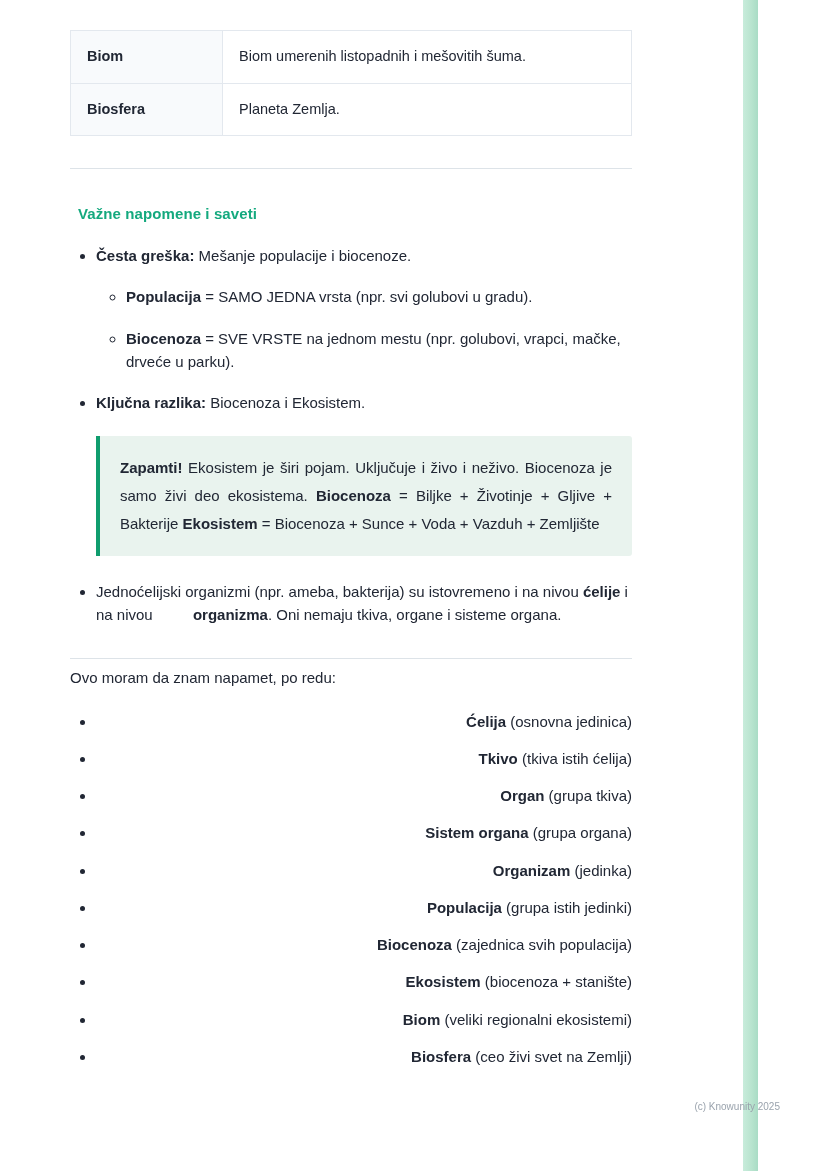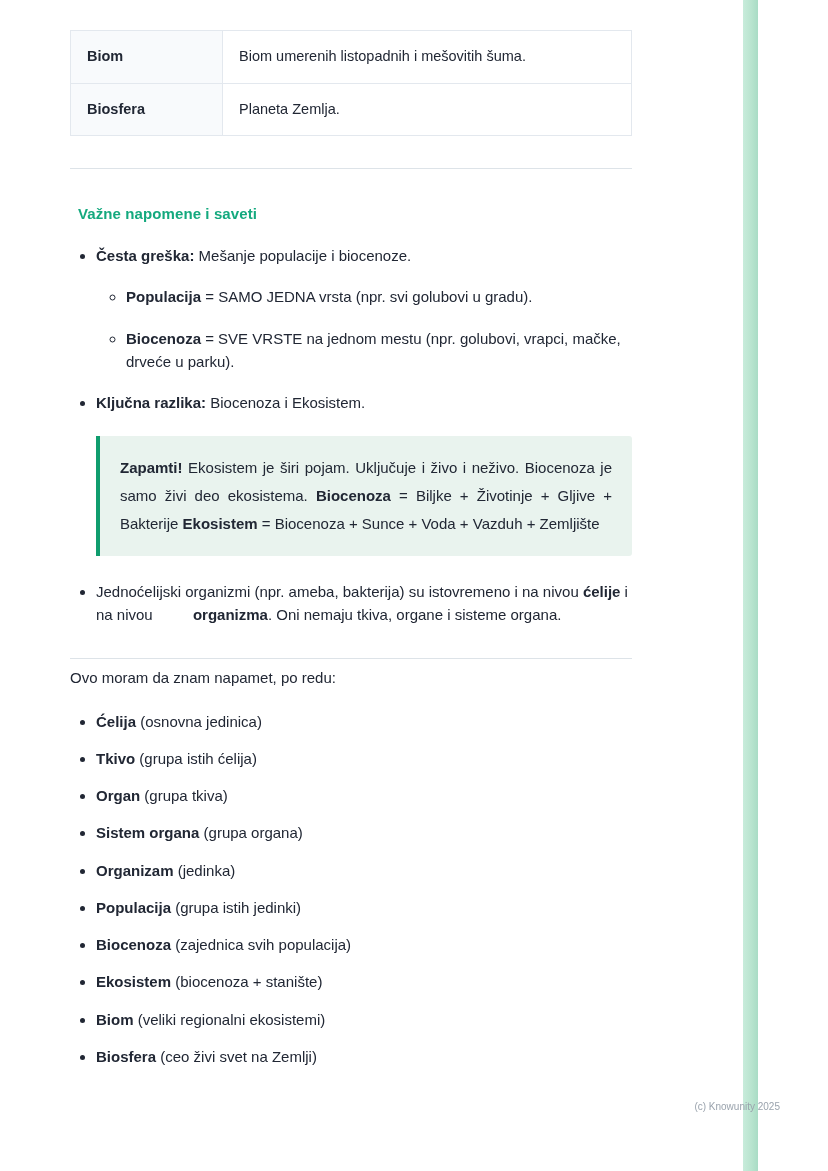--- a/index.html
+++ b/index.html
@@ -82,21 +82,21 @@
     margin: 0;
     font-size: 15px;
     line-height: 1.85;
     text-align: justify;
   }
   p.intro {
     font-size: 15px;
     margin: 8px 0 20px 0;
     line-height: 1.5;
   }
-  ul.review > li { margin: 14px 0; }
+  ul.review > li { margin: 14px 0; text-align: right; }
   .stripe {
     position: absolute;
     top: 0; bottom: 0;
     right: 70px;
     width: 15px;
     background: linear-gradient(to right, #c8ecdb, var(--stripe) 55%, #a9dcc5);
   }
   .watermark {
     position: absolute;
     right: 48px;
@@ -151,21 +151,21 @@
     </li>
   </ul>
 
   <hr class="divider">
 
 
   <p class="intro">Ovo moram da znam napamet, po redu:</p>
 
   <ul class="l1 review">
     <li><span class="b">Ćelija</span><span> (osnovna jedinica)</span></li>
-    <li><span class="b">Tkivo</span><span> (grupa istih ćelija)</span></li>
+    <li><span class="b">Tkivo</span><span> (tkiva istih ćelija)</span></li>
     <li><span class="b">Organ</span><span> (grupa tkiva)</span></li>
     <li><span class="b">Sistem organa</span><span> (grupa organa)</span></li>
     <li><span class="b">Organizam</span><span> (jedinka)</span></li>
     <li><span class="b">Populacija</span><span> (grupa istih jedinki)</span></li>
     <li><span class="b">Biocenoza</span><span> (zajednica svih populacija)</span></li>
     <li><span class="b">Ekosistem</span><span> (biocenoza + stanište)</span></li>
     <li><span class="b">Biom</span><span> (veliki regionalni ekosistemi)</span></li>
     <li><span class="b">Biosfera</span><span> (ceo živi svet na Zemlji)</span></li>
   </ul>
 

